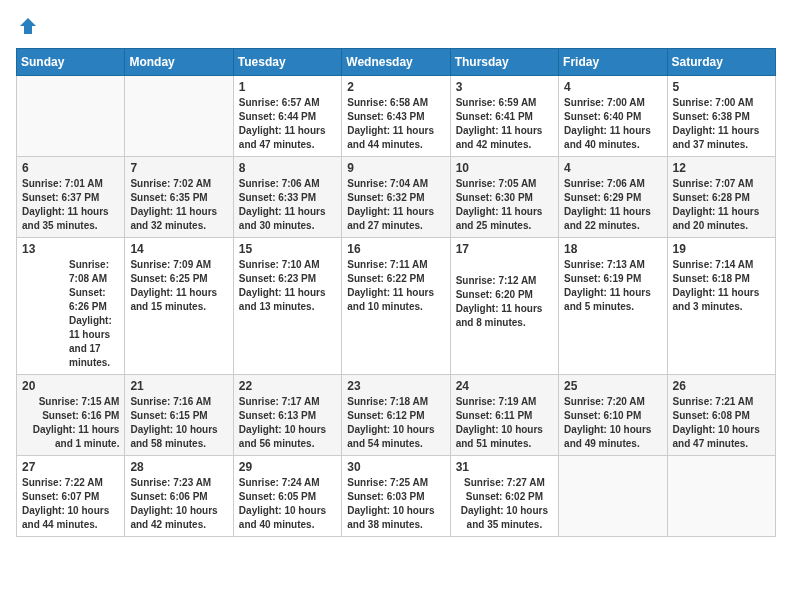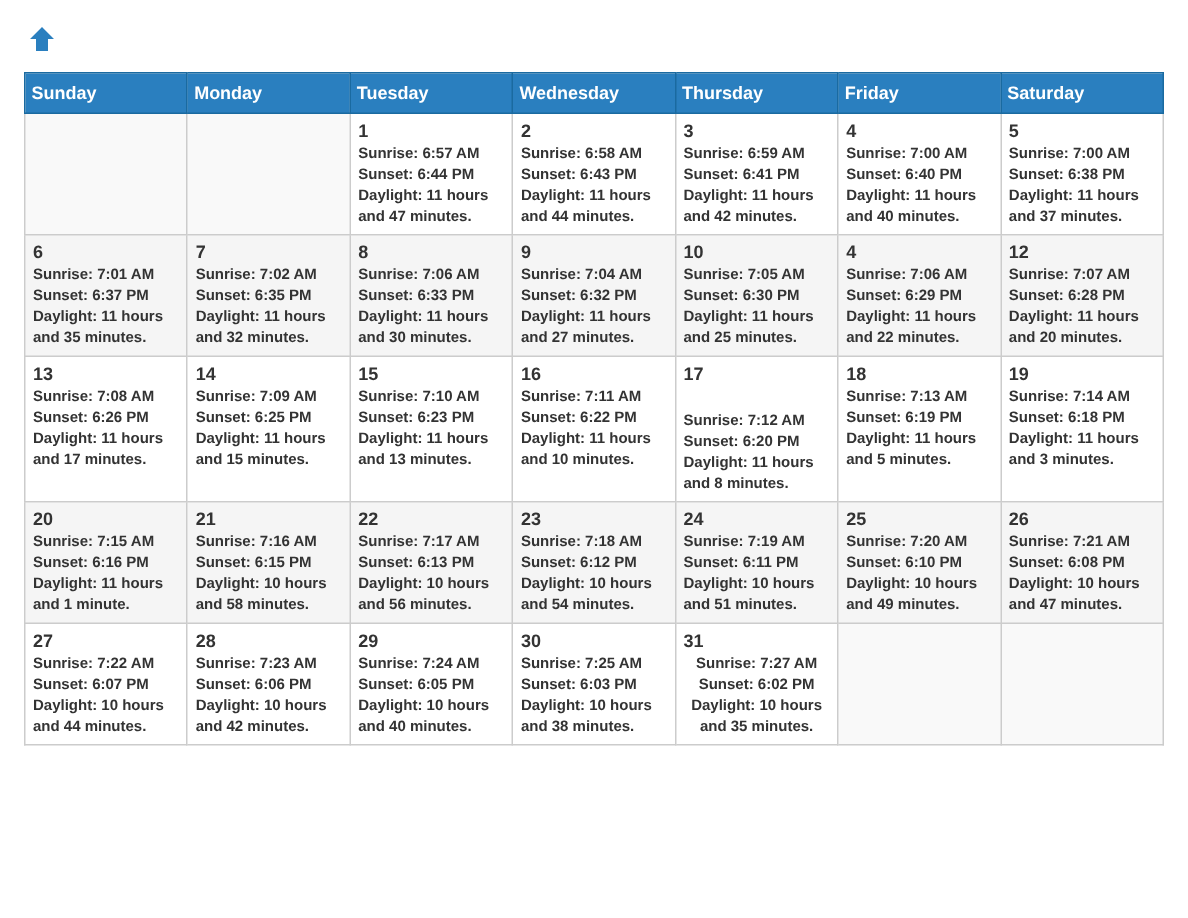--- a/index.html
+++ b/index.html
@@ -194,21 +194,21 @@
         <td>
           <span class="day-number">12</span>
           <div class="day-info" style="white-space: pre-line;">Sunrise: 7:07 AM
 Sunset: 6:28 PM
 Daylight: 11 hours and 20 minutes.</div>
         </td>
       </tr>
       <tr>
         <td>
           <span class="day-number">13</span>
-          <div class="day-info" style="white-space: pre-line;">Sunrise: 7:08 AM
+          <div class="day-info" style="white-space: pre-line; margin-left: 47px;">Sunrise: 7:08 AM
 Sunset: 6:26 PM
 Daylight: 11 hours and 17 minutes.</div>
         </td>
         <td>
           <span class="day-number">14</span>
           <div class="day-info" style="white-space: pre-line;">Sunrise: 7:09 AM
 Sunset: 6:25 PM
 Daylight: 11 hours and 15 minutes.</div>
         </td>
         <td>
@@ -238,21 +238,21 @@
         <td>
           <span class="day-number">19</span>
           <div class="day-info" style="white-space: pre-line;">Sunrise: 7:14 AM
 Sunset: 6:18 PM
 Daylight: 11 hours and 3 minutes.</div>
         </td>
       </tr>
       <tr>
         <td>
           <span class="day-number">20</span>
-          <div class="day-info" style="white-space: pre-line;">Sunrise: 7:15 AM
+          <div class="day-info" style="white-space: pre-line; text-align: right;">Sunrise: 7:15 AM
 Sunset: 6:16 PM
 Daylight: 11 hours and 1 minute.</div>
         </td>
         <td>
           <span class="day-number">21</span>
           <div class="day-info" style="white-space: pre-line;">Sunrise: 7:16 AM
 Sunset: 6:15 PM
 Daylight: 10 hours and 58 minutes.</div>
         </td>
         <td>

